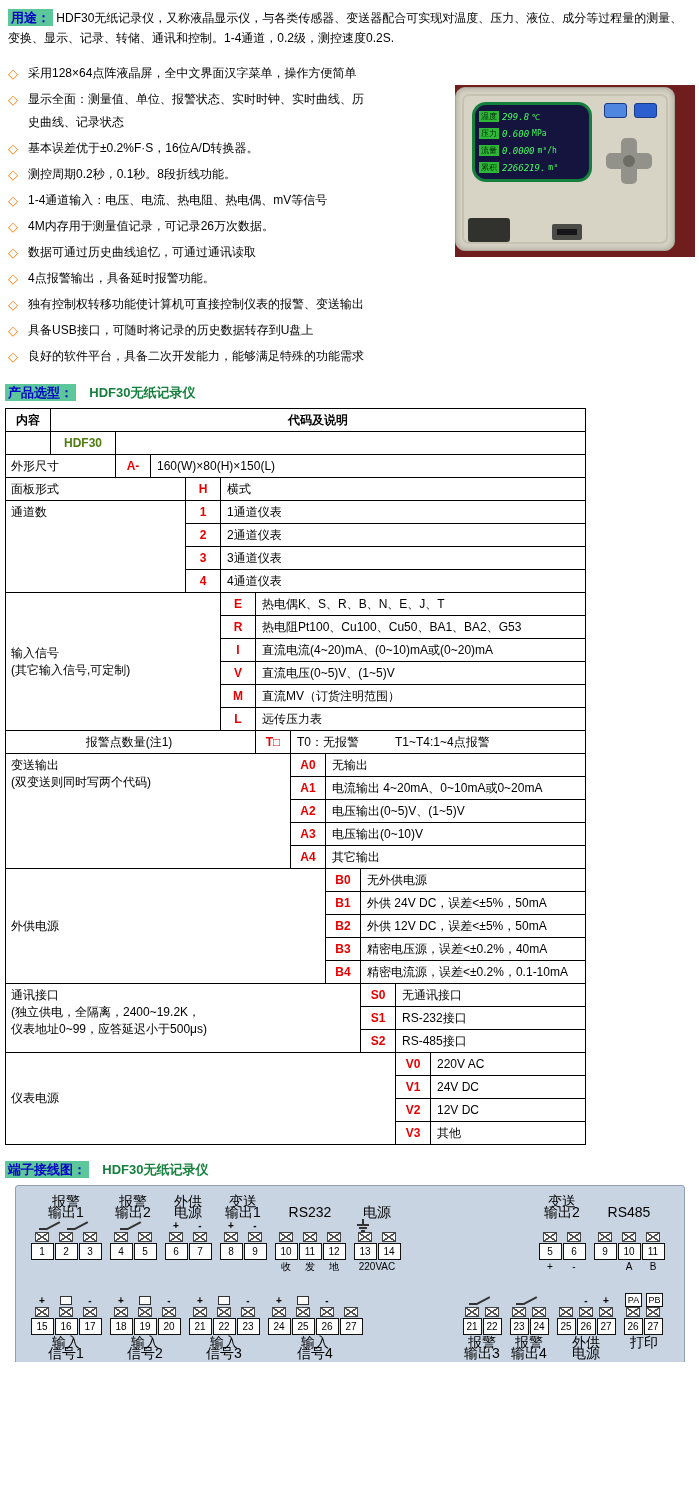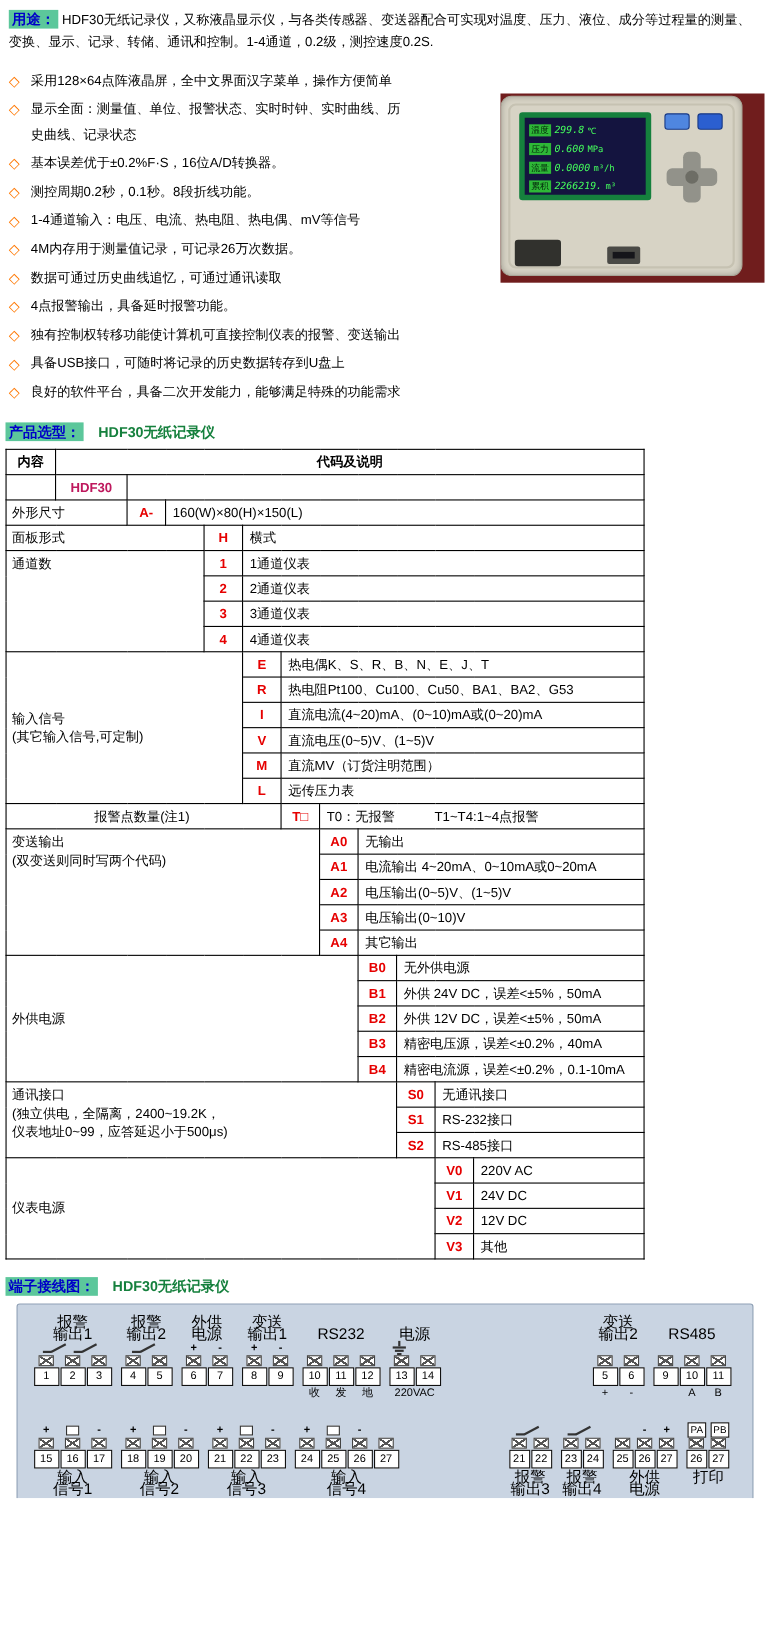--- a/index.html
+++ b/index.html
@@ -21,41 +21,41 @@
   .features li::before{content:"◇";position:absolute;left:0;top:0;color:#ff7700;font-size:13px;}
   .features li:nth-child(-n+7){max-width:432px;}
   .ftext{white-space:pre-line;}
 
   
   .device{position:absolute;left:455px;top:85px;width:240px;height:172px;background:#701d1d;}
   .dpanel{position:absolute;left:0;top:2px;width:218px;height:162px;background:#d7d3c5;
           border:1px solid #a8a496;border-radius:10px;box-shadow:inset 0 0 6px rgba(0,0,0,.25);}
   .bezel{position:absolute;left:6px;top:6px;right:6px;bottom:6px;border:2px solid #c6c2b2;border-radius:7px;}
   .screen{position:absolute;left:16px;top:14px;width:120px;height:80px;background:#14143f;
-          border:5px solid #15803d;border-radius:3px;padding:3px 4px;box-sizing:border-box;}
+          border:3px solid #15803d;border-radius:14px;padding:3px 4px;box-sizing:border-box;}
   .drow{display:flex;align-items:center;height:17px;font-family:"DejaVu Sans Mono",monospace;}
   .dl{background:#2eb837;color:#03230a;font-size:8px;padding:0 2px;margin-right:3px;line-height:11px;}
   .dv{color:#45ff5d;font-size:9px;margin-right:3px;font-style:italic;}
   .du{color:#45ff5d;font-size:8px;}
   .dbtns{position:absolute;left:148px;top:15px;display:flex;gap:7px;}
   .dbtn{width:21px;height:13px;background:#2b5fd0;border:1px solid #1a3a85;border-radius:3px;}
   .dbtn.lt{background:#4f86e0;}
   .dpad{position:absolute;left:150px;top:50px;width:46px;height:46px;}
   .dpad::before{content:"";position:absolute;left:0;top:15px;width:46px;height:16px;background:#92928a;border-radius:5px;}
   .dpad::after{content:"";position:absolute;left:15px;top:0;width:16px;height:46px;background:#92928a;border-radius:5px;}
   .dpad .dot{position:absolute;left:17px;top:17px;width:12px;height:12px;background:#6d6d65;border-radius:50%;z-index:1;}
   .usb{position:absolute;left:96px;top:136px;width:30px;height:16px;background:#4a4a46;border-radius:2px;}
   .usb::after{content:"";position:absolute;left:5px;top:5px;width:20px;height:6px;background:#15151a;}
   .keypad{position:absolute;left:12px;top:130px;width:42px;height:24px;background:#31312d;border-radius:3px;}
 
   
   table.sel{border-collapse:collapse;table-layout:fixed;width:580px;margin:4px 0 0 5px;}
   table.sel td{border:1px solid #000;height:22px;font-size:12px;padding:0 3px;overflow:hidden;vertical-align:middle;}
   .hc{font-weight:bold;text-align:center;}
-  .model{color:#be185d;font-weight:bold;text-align:center;font-size:13px;}
+  .model{color:#4d7c0f;font-weight:bold;text-align:center;font-size:13px;}
   .code{color:#e60000;font-weight:bold;text-align:center;padding:0 !important;}
   .desc{padding-left:6px !important;}
   .lab{padding-left:5px !important;}
   .labtop{vertical-align:top !important;padding-top:3px !important;}
   .labcenter{text-align:center;padding-left:0 !important;}
   .pre{white-space:pre-line;}
 
   
   .panel{position:relative;margin:6px 0 0 15px;width:670px;height:216px;background:#c9d4e2;
          border:1px solid #8fa0b5;border-radius:3px;box-sizing:border-box;}

